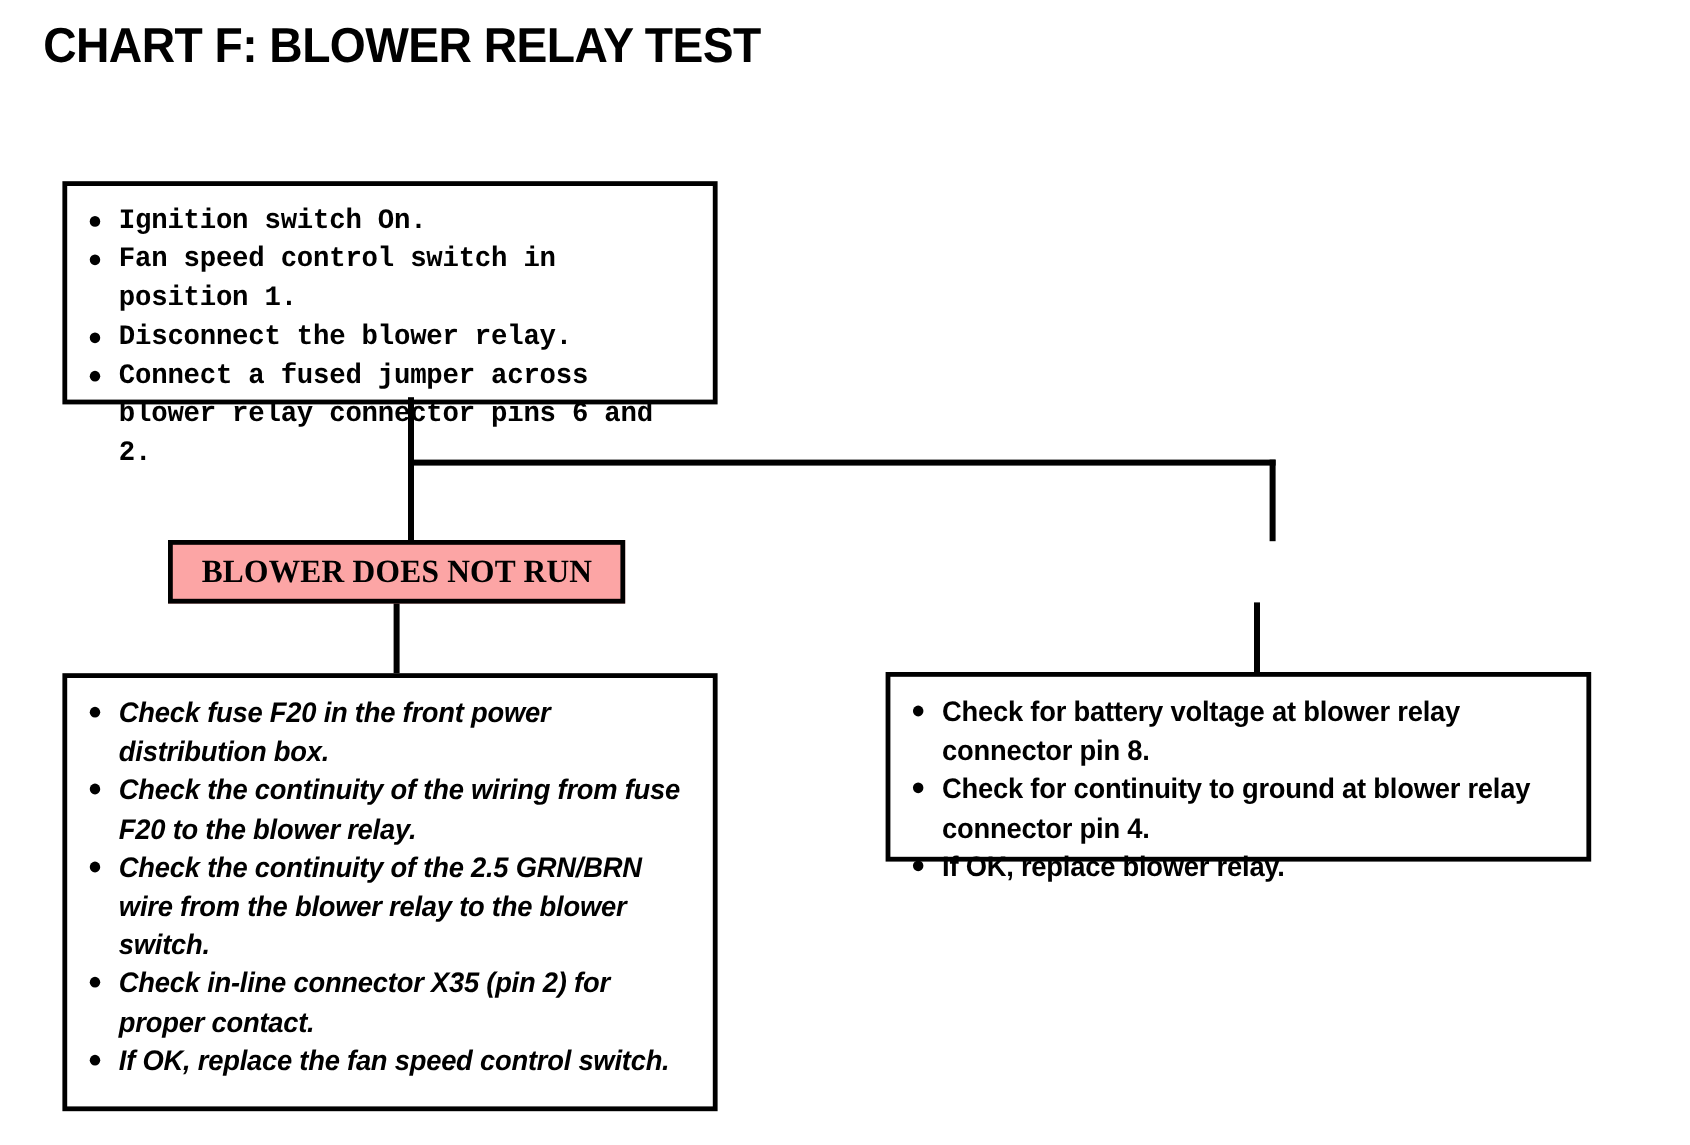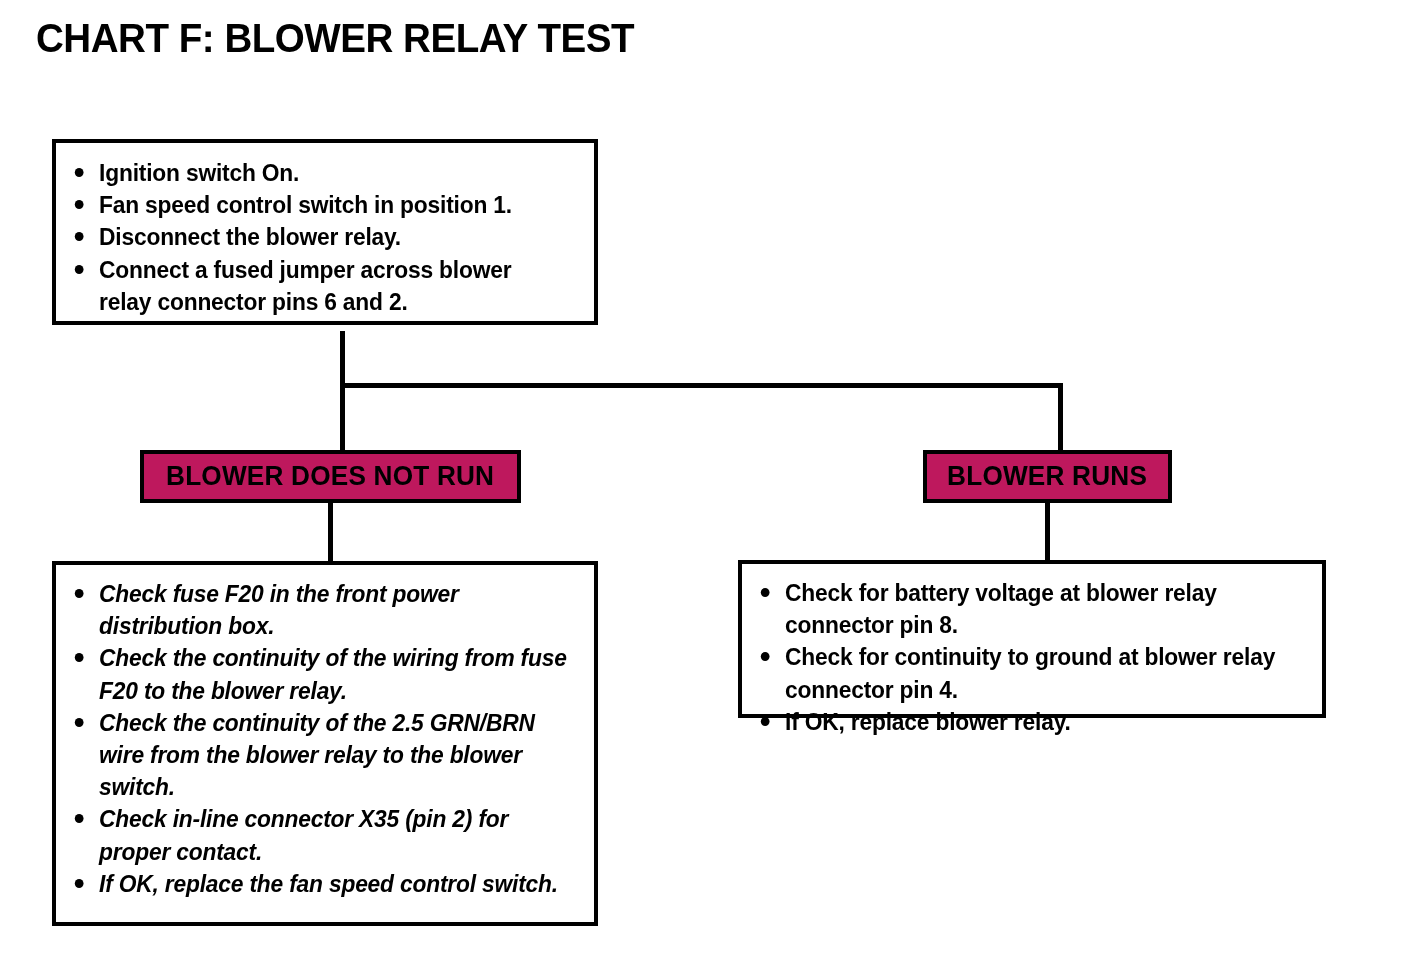--- a/index.html
+++ b/index.html
@@ -68,24 +68,25 @@
     left: 7px;
     top: 11px;
     width: 9px;
     height: 9px;
     background: #000;
     border-radius: 50%;
   }
 
   #box-initial-conditions {
     left: 52px;
-    top: 139px;
+    top: 151px;
     width: 546px;
     height: 186px;
     padding: 14px 10px 10px 12px;
+    font-family: Liberation Mono, monospace;
   }
 
   #box-left-actions {
     left: 52px;
     top: 561px;
     width: 546px;
     height: 365px;
     padding: 13px 10px 10px 12px;
     font-style: italic;
   }
@@ -95,25 +96,26 @@
     top: 560px;
     width: 588px;
     height: 158px;
     padding: 13px 10px 10px 12px;
   }
 
   
   .label-box {
     position: absolute;
     border: 4px solid #000;
-    background: #be185d;
+    background: #fca5a5;
     box-sizing: border-box;
     display: flex;
     align-items: center;
     justify-content: center;
+    font-family: Liberation Serif, serif;
   }
   .label-box span {
     font-size: 27px;
     font-weight: bold;
     letter-spacing: 0.2px;
     white-space: nowrap;
     transform: scaleX(0.97);
   }
 
   #box-blower-does-not-run {
@@ -167,23 +169,20 @@
   <div class="conn" id="conn-bus"></div>
   <div class="conn" id="conn-drop-left"></div>
   <div class="conn" id="conn-drop-right"></div>
   <div class="conn" id="conn-left-lower"></div>
   <div class="conn" id="conn-right-lower"></div>
 
   <div class="label-box" id="box-blower-does-not-run">
     <span>BLOWER DOES NOT RUN</span>
   </div>
 
-  <div class="label-box" id="box-blower-runs">
-    <span>BLOWER RUNS</span>
-  </div>
 
   <div class="node-box" id="box-left-actions">
     <ul class="bullet-list">
       <li>Check fuse F20 in the front power distribution box.</li>
       <li>Check the continuity of the wiring from fuse F20 to the blower relay.</li>
       <li>Check the continuity of the 2.5 GRN/BRN wire from the blower relay to the blower switch.</li>
       <li>Check in-line connector X35 (pin 2) for proper contact.</li>
       <li>If OK, replace the fan speed control switch.</li>
     </ul>
   </div>

